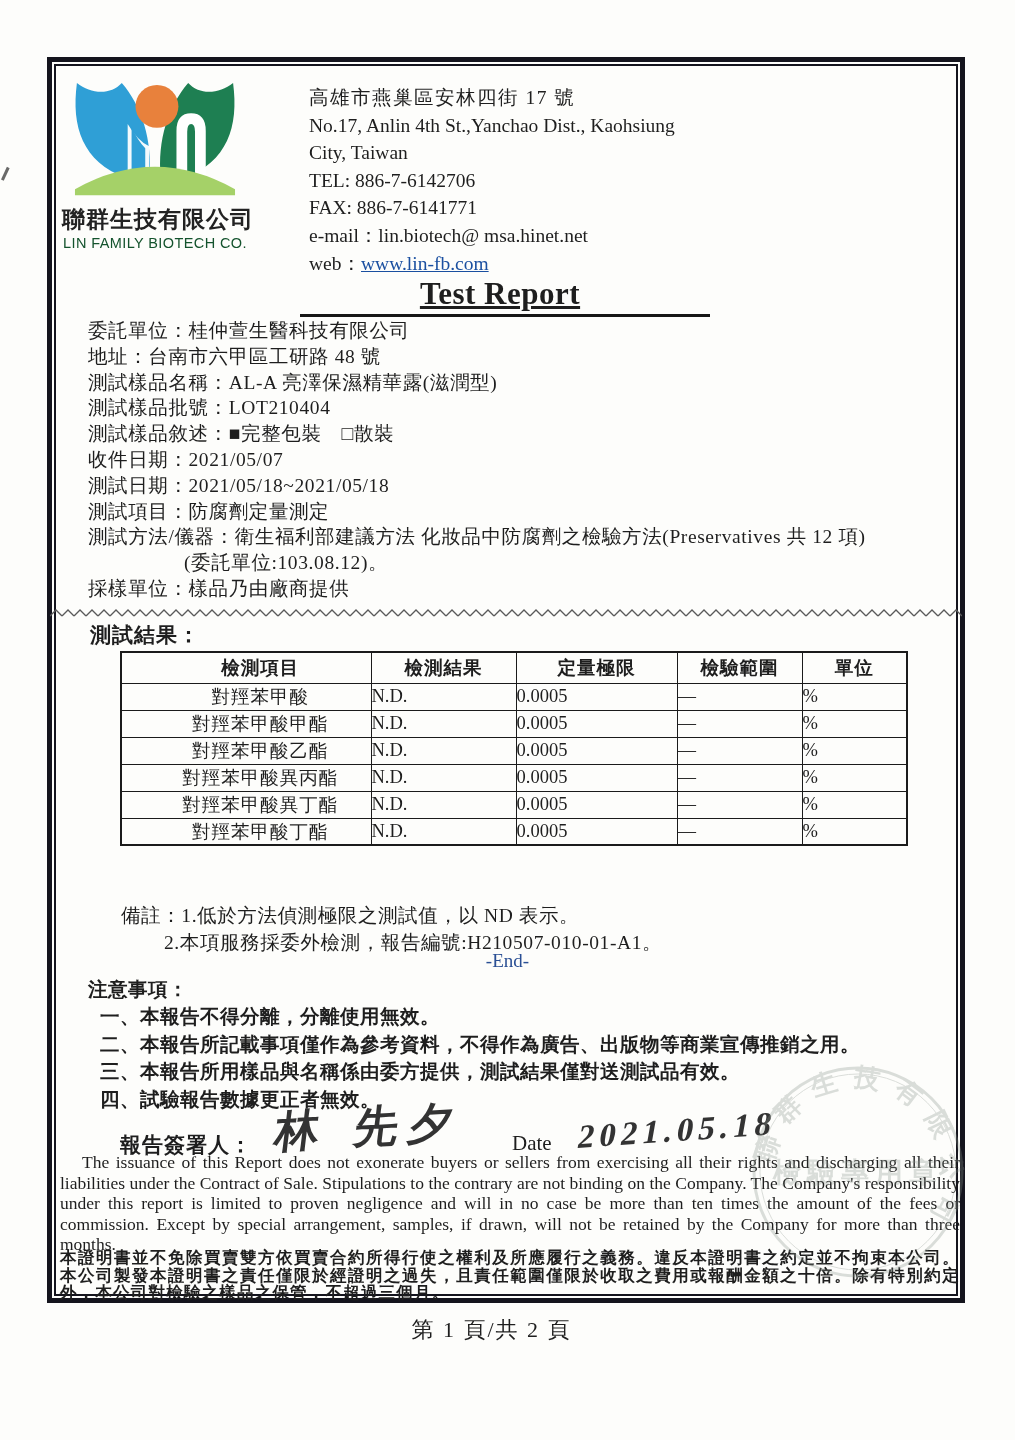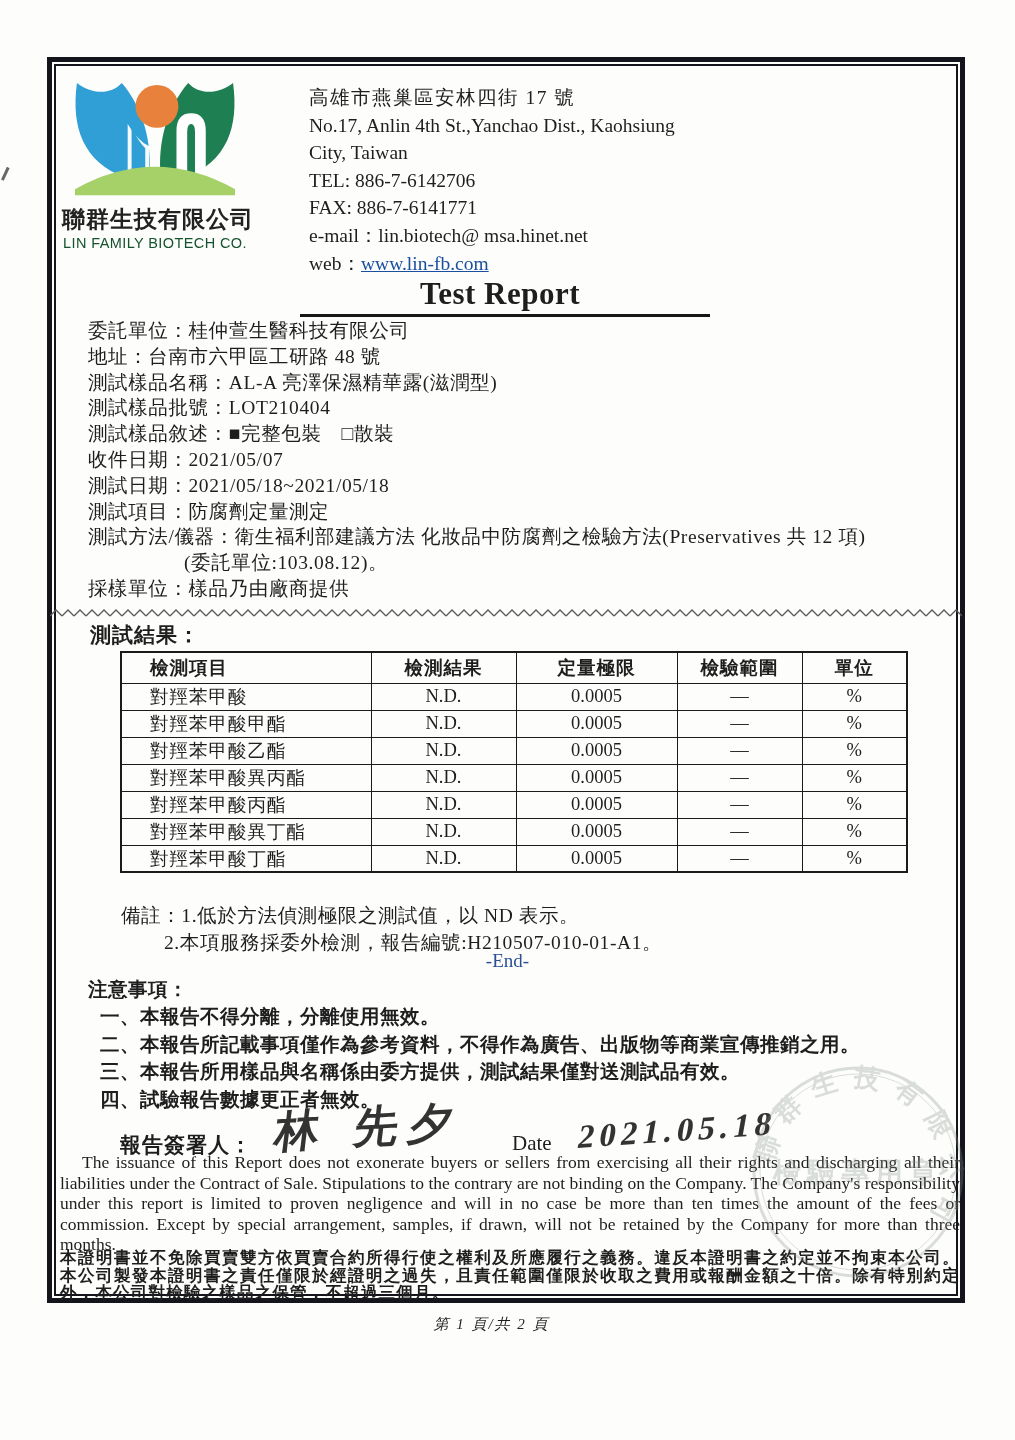--- a/index.html
+++ b/index.html
@@ -17,39 +17,39 @@
   .logo-box { position:absolute; left:62px; top:80px; width:186px; text-align:center; }
   .logo-box svg { display:block; margin:0 auto; }
   .logo-zh { font-family:"Liberation Sans","DejaVu Sans",sans-serif; font-weight:700; font-size:23px; letter-spacing:1px; color:#222; margin-top:2px; white-space:nowrap; }
   .logo-en { font-family:"Liberation Sans","DejaVu Sans",sans-serif; font-size:14.5px; color:#14532d; letter-spacing:.4px; white-space:nowrap; }
 
   .contact { position:absolute; left:285px; top:84px; font-size:19.5px; line-height:27.6px;margin-left:24px; }
   .contact .zh { letter-spacing:1.5px; }
   .link { color:#1a4fa0; text-decoration:underline; }
 
   
-  .title { position:absolute; left:285px; top:276px; width:430px; text-align:center; font-size:31px; font-weight:700; letter-spacing:.5px; }
+  .title { position:absolute; left:285px; top:276px; width:430px; text-align:center; font-size:31px; font-weight:700; letter-spacing:.5px;text-decoration:underline; }
   .title-underline { position:absolute; left:300px; top:314px; width:410px; height:3px; background:#161616; }
 
   
   .details { position:absolute; left:88px; top:318px; width:872px; font-size:19.5px; line-height:25.8px; letter-spacing:.6px; }
   .details .indent2 { padding-left:96px; }
 
   
   .zigzag { position:absolute; left:50px; top:608px; width:912px; height:10px; }
 
   .section-label { position:absolute; left:90px; top:621px; font-size:21px; font-weight:700; letter-spacing:1px; }
 
   
   table.results { position:absolute; left:120px; top:651px; width:786px; border-collapse:collapse; table-layout:fixed; font-size:18.5px; }
   table.results, table.results th, table.results td { border:1.5px solid #1b1b1b; }
   table.results { border-width:2.5px; }
   table.results th { height:31px; font-weight:700; text-align:center; letter-spacing:1px; }
-  table.results td { height:27px; text-align:center; }
-  table.results th:first-child, table.results td:first-child { text-align:left; padding-left:28px; letter-spacing:1px; }
+  table.results td { height:27px; }
+  table.results th:first-child, table.results td:first-child { text-align:center; padding-left:28px; letter-spacing:1px; }
 
   
   .remark1 { position:absolute; left:121px; top:902px; font-size:19.5px; letter-spacing:.6px; }
   .remark2 { position:absolute; left:164px; top:929px; font-size:19.5px; letter-spacing:.6px; }
   .end-marker { position:absolute; left:0; top:950px; width:1015px; text-align:center; font-size:19px; color:#2a4f94; }
 
   
   .notices { position:absolute; left:88px; top:976px; width:880px; font-size:19.5px; line-height:27.4px; font-weight:600; letter-spacing:.5px; }
   .notices .item { padding-left:12px; }
 
@@ -57,21 +57,21 @@
   .sig-label { position:absolute; left:120px; top:1131px; font-size:21px; font-weight:600; letter-spacing:1px; }
   .handwrite-sig { position:absolute; left:275px; top:1098px; font-size:44px; font-weight:600; color:#333; transform:rotate(-3deg) skewX(-10deg); letter-spacing:10px; font-family:"DejaVu Serif",serif; white-space:nowrap; }
   .date-label { position:absolute; left:512px; top:1131px; font-size:21px; }
   .handwrite-date { position:absolute; left:578px; top:1112px; font-size:33px; font-weight:600; color:#333; transform:rotate(-4deg) skewX(-14deg); letter-spacing:5px; white-space:nowrap; }
 
   
   .disc-en { position:absolute; left:60px; top:1152px; width:900px; font-size:17.5px; line-height:20.6px; text-indent:22px; text-align:justify; }
   .disc-zh { position:absolute; left:60px; top:1249px; width:900px; font-size:16.5px; line-height:17.6px; font-weight:600; text-align:justify; letter-spacing:1.2px; }
 
   
-  .footer { position:absolute; left:0; top:1315px; width:983px; text-align:center; font-size:15px; letter-spacing:2px;font-style:italic; }
+  .footer { position:absolute; left:0; top:1315px; width:983px; text-align:center; font-size:22px; letter-spacing:2px; }
 
   
   .stamp { position:absolute; left:738px; top:1052px; width:240px; height:240px; opacity:.30; pointer-events:none; }
 </style>
 </head>
 <body>
 
 <div class="page">
 
   <div class="artifact"></div>
@@ -172,27 +172,20 @@
           <td>%</td>
         </tr>
       <tr>
           <td>對羥苯甲酸異丙酯</td>
           <td>N.D.</td>
           <td>0.0005</td>
           <td>—</td>
           <td>%</td>
         </tr>
       <tr>
-          <td>對羥苯甲酸丙酯</td>
-          <td>N.D.</td>
-          <td>0.0005</td>
-          <td>—</td>
-          <td>%</td>
-        </tr>
-      <tr>
           <td>對羥苯甲酸異丁酯</td>
           <td>N.D.</td>
           <td>0.0005</td>
           <td>—</td>
           <td>%</td>
         </tr>
       <tr>
           <td>對羥苯甲酸丁酯</td>
           <td>N.D.</td>
           <td>0.0005</td>

